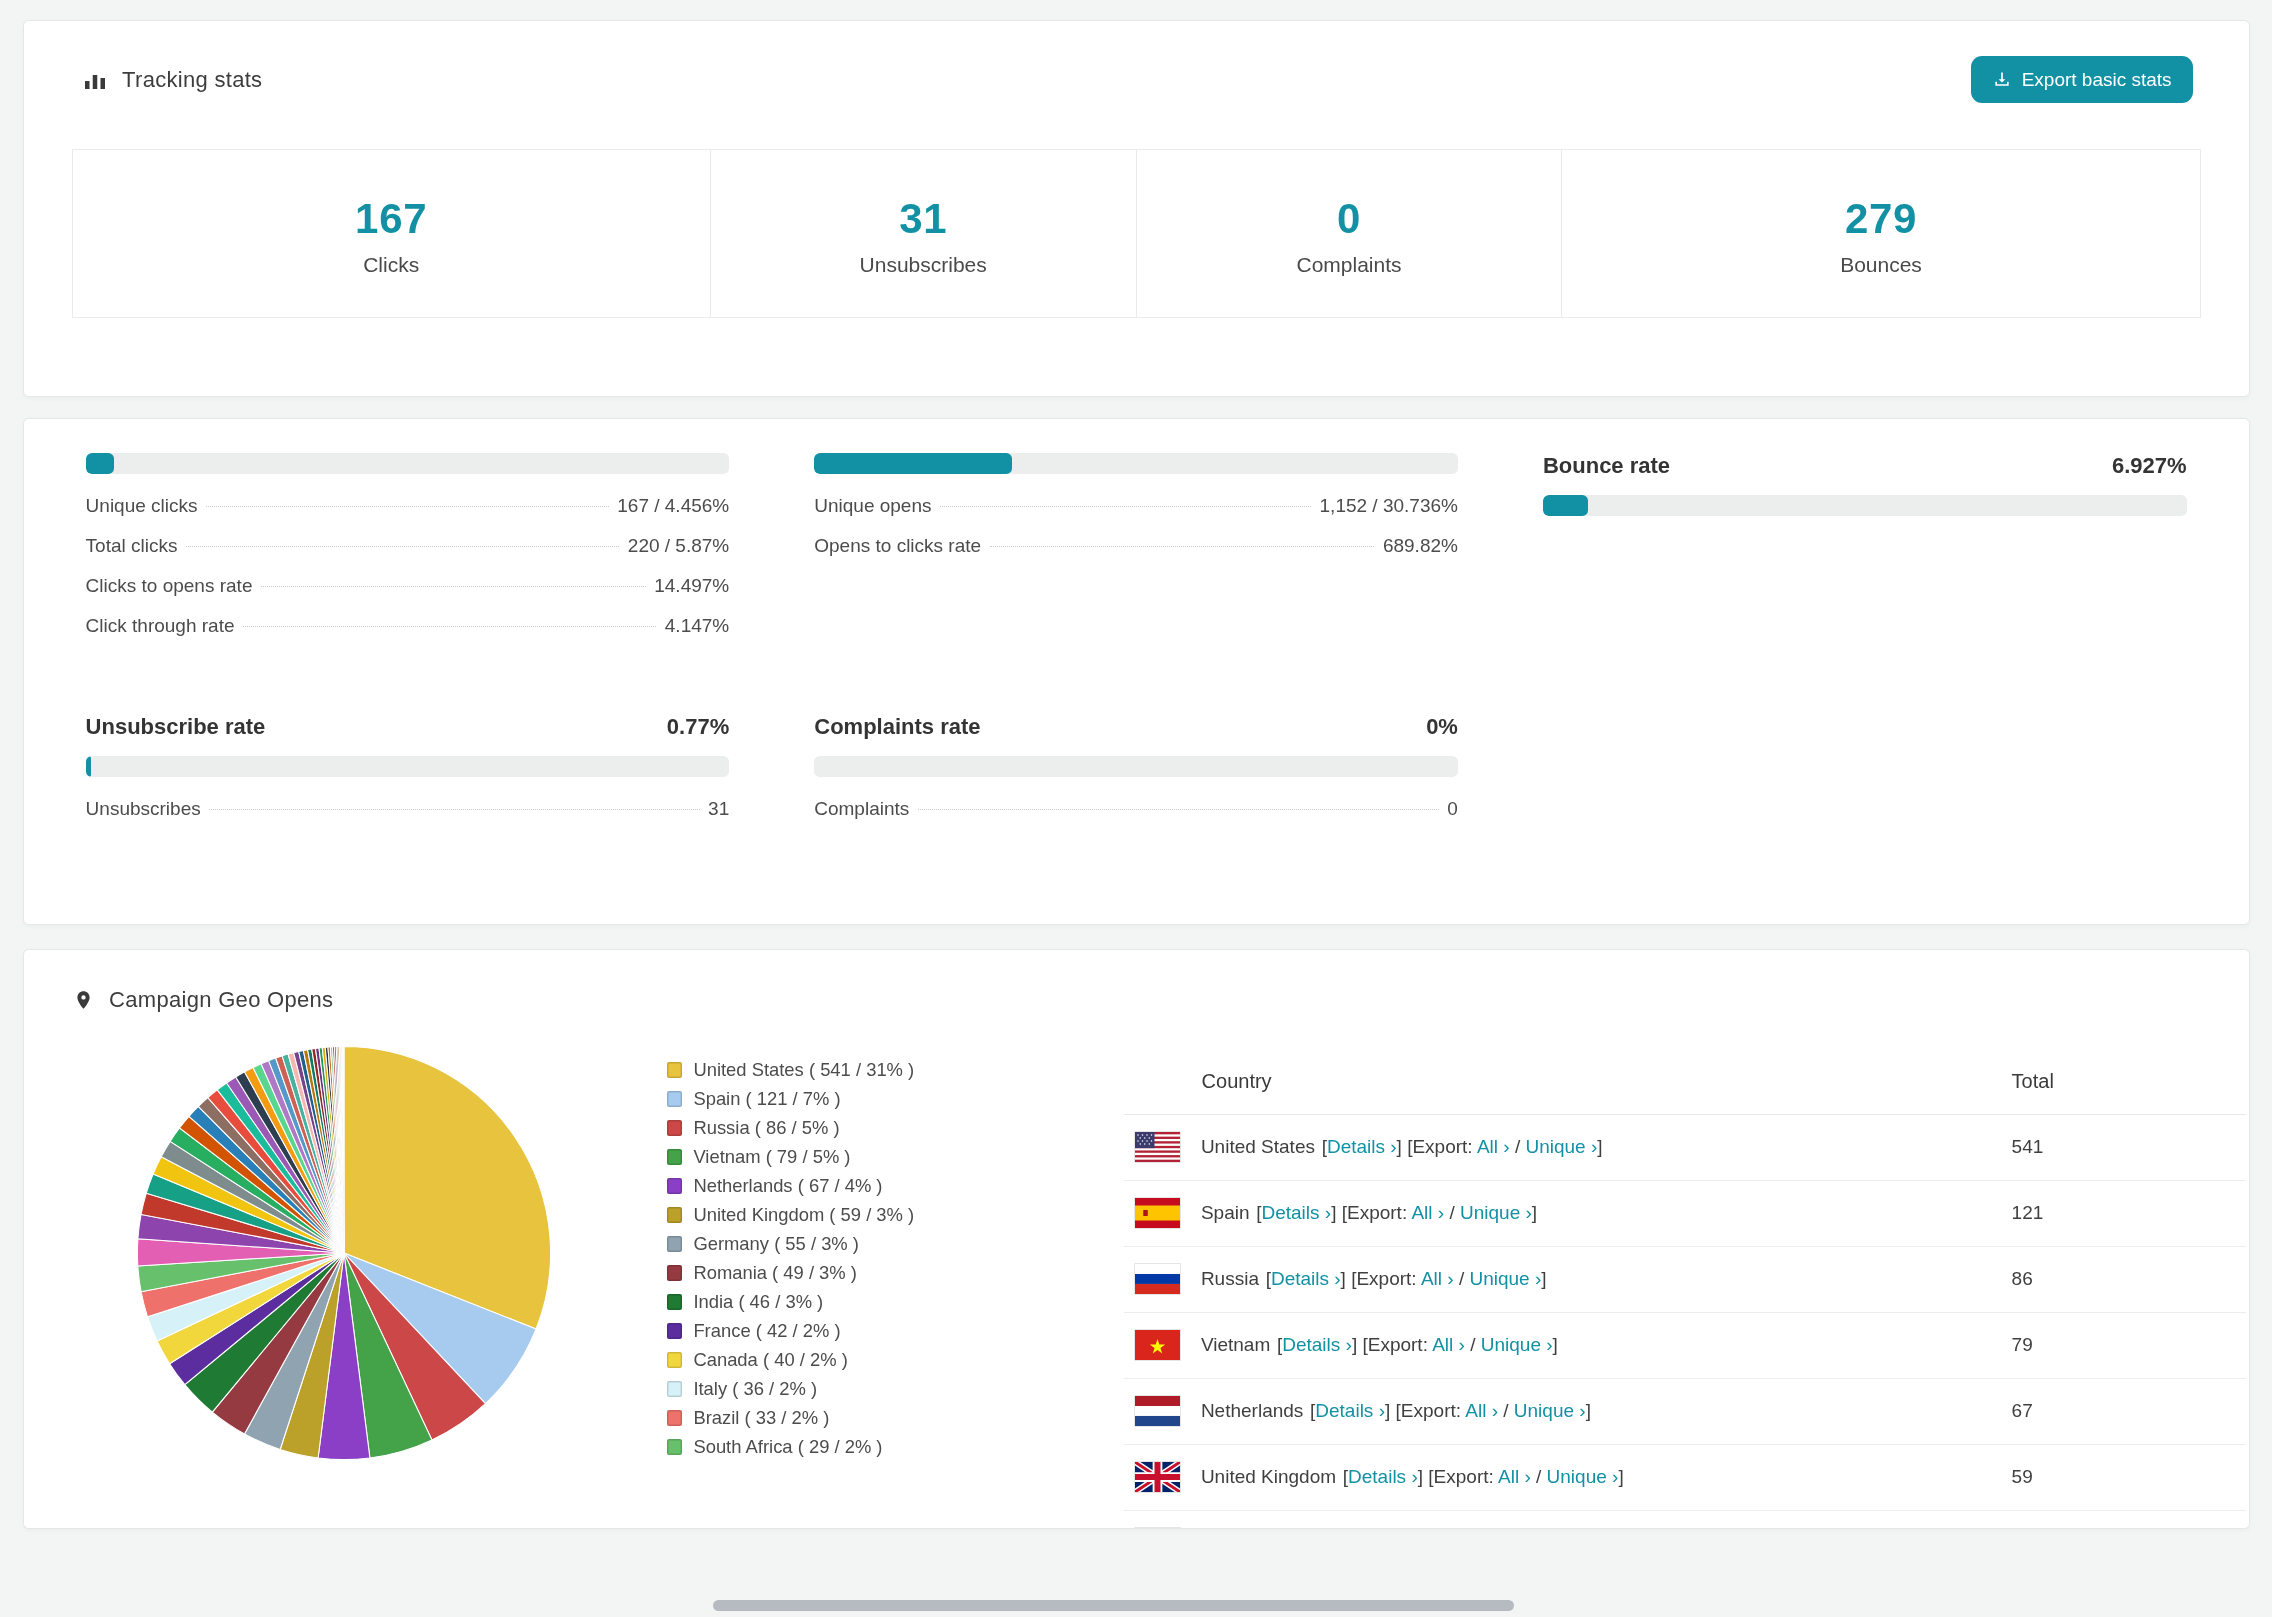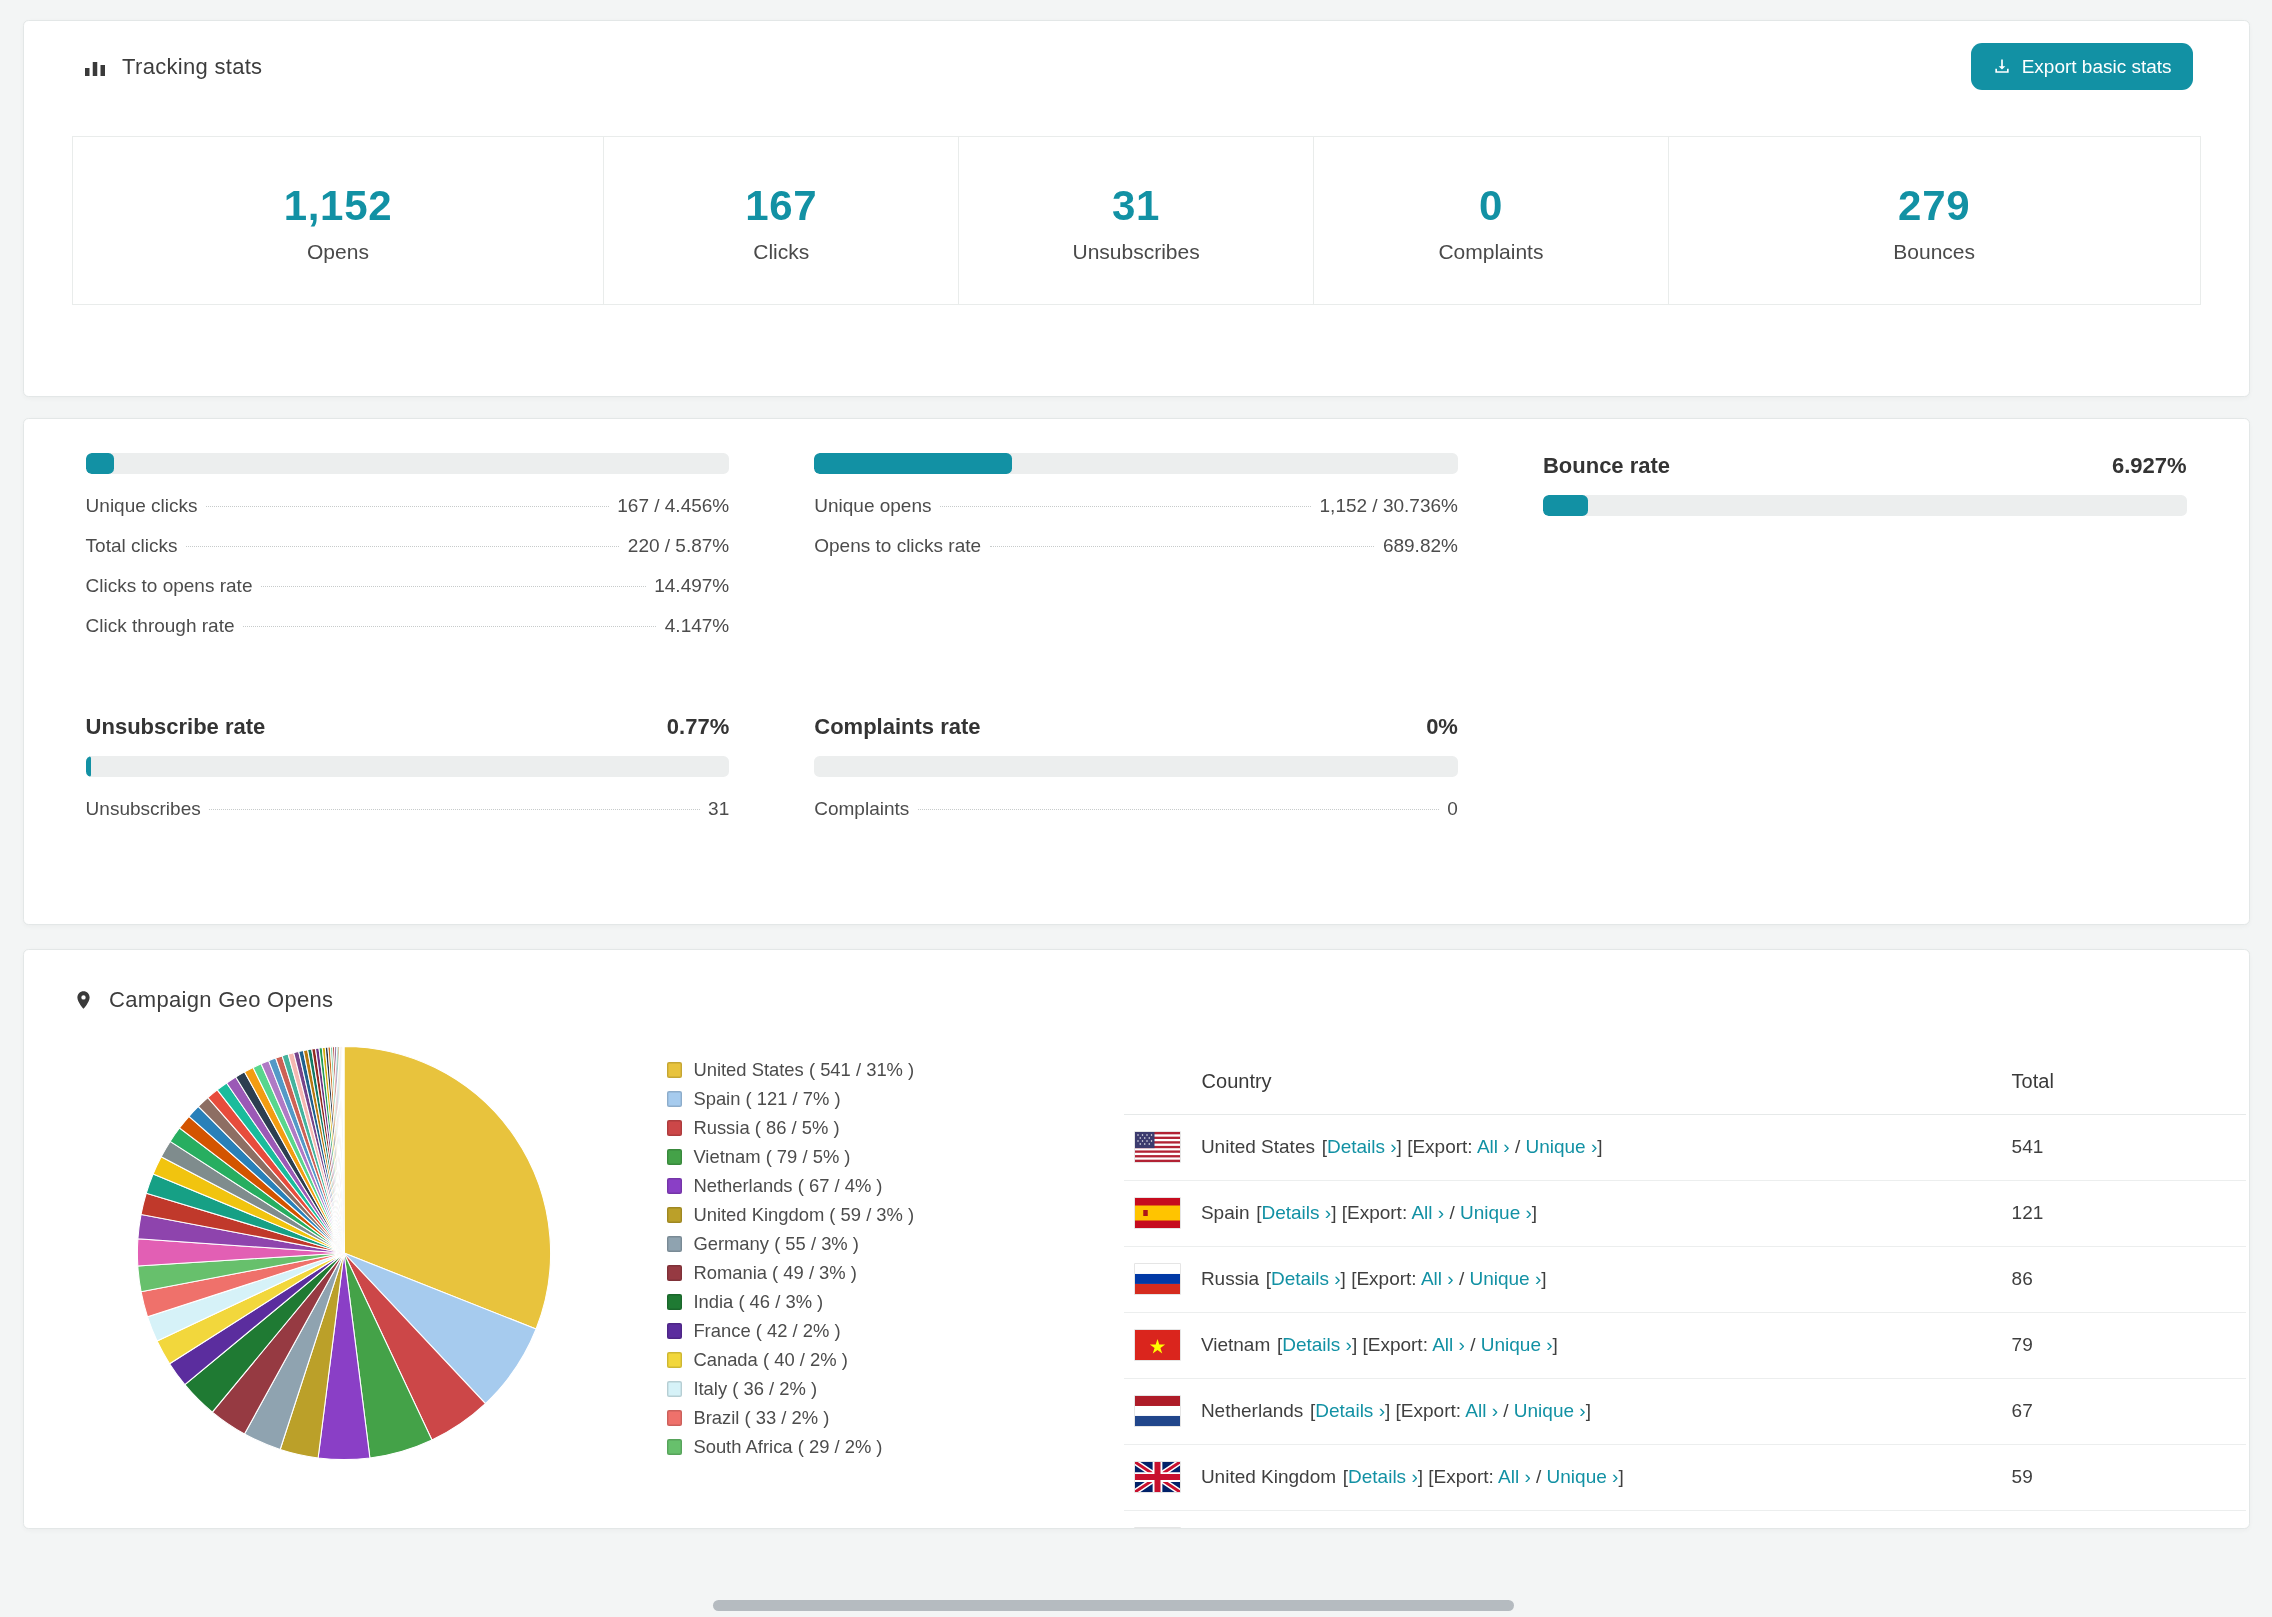--- a/index.html
+++ b/index.html
@@ -10,21 +10,21 @@
   *{margin:0;padding:0;box-sizing:border-box;}
   html,body{width:2273px;height:1618px;overflow:hidden;background:#f3f5f5;
     font-family:"Liberation Sans",sans-serif;color:var(--text);}
   .page{position:relative;width:2273px;height:1618px;}
   .card{position:absolute;left:22.6px;width:2227px;background:#fff;border:1.4px solid var(--border);
     border-radius:5.6px;box-shadow:0 1.4px 4.2px rgba(0,0,0,.03);}
   .card-tracking{top:20px;height:377px;}
   .card-rates{top:418px;height:507px;}
   .card-geo{top:949px;height:580px;overflow:hidden;}
 
-  .card-header{display:flex;align-items:center;justify-content:space-between;padding:22px 56px 27px 59px;}
+  .card-header{display:flex;align-items:center;justify-content:space-between;padding:35px 56px 27px 59px;}
   .title-wrap{display:flex;align-items:center;gap:15.5px;}
   .card-title{font-size:22px;font-weight:500;color:#3d3d3d;letter-spacing:0.3px;}
   .icon svg{display:block;}
 
   .btn-export{display:flex;align-items:center;gap:10px;background:var(--teal);color:#fff;border:none;
     border-radius:11px;padding:12.7px 21px;font-size:19px;font-family:inherit;font-weight:500;cursor:pointer;}
 
   .stats-row{display:flex;margin:18.4px 48px 0;border:1.4px solid #e9eceb;}
   .stat-box{flex:1;text-align:center;padding:45px 0 40px;border-right:1.4px solid #e9eceb;}
   .stat-box:first-child,.stat-box:last-child{flex:1.5;}
@@ -86,24 +86,20 @@
         <span class="icon">
           <svg width="20" height="20" viewBox="0 0 24 24">
               <path d="M11 3h2v8h3l-4 4-4-4h3z" fill="#fff"></path>
               <path d="M4 14v5h16v-5h-2v3H6v-3z" fill="#fff"></path>
             </svg>
         </span>
         <span>Export basic stats</span>
       </button>
     </div>
     <div class="stats-row">
-        <div class="stat-box">
-          <div class="stat-value">1,152</div>
-          <div class="stat-label">Opens</div>
-        </div>
         <div class="stat-box">
           <div class="stat-value">167</div>
           <div class="stat-label">Clicks</div>
         </div>
         <div class="stat-box">
           <div class="stat-value">31</div>
           <div class="stat-label">Unsubscribes</div>
         </div>
         <div class="stat-box">
           <div class="stat-value">0</div>

